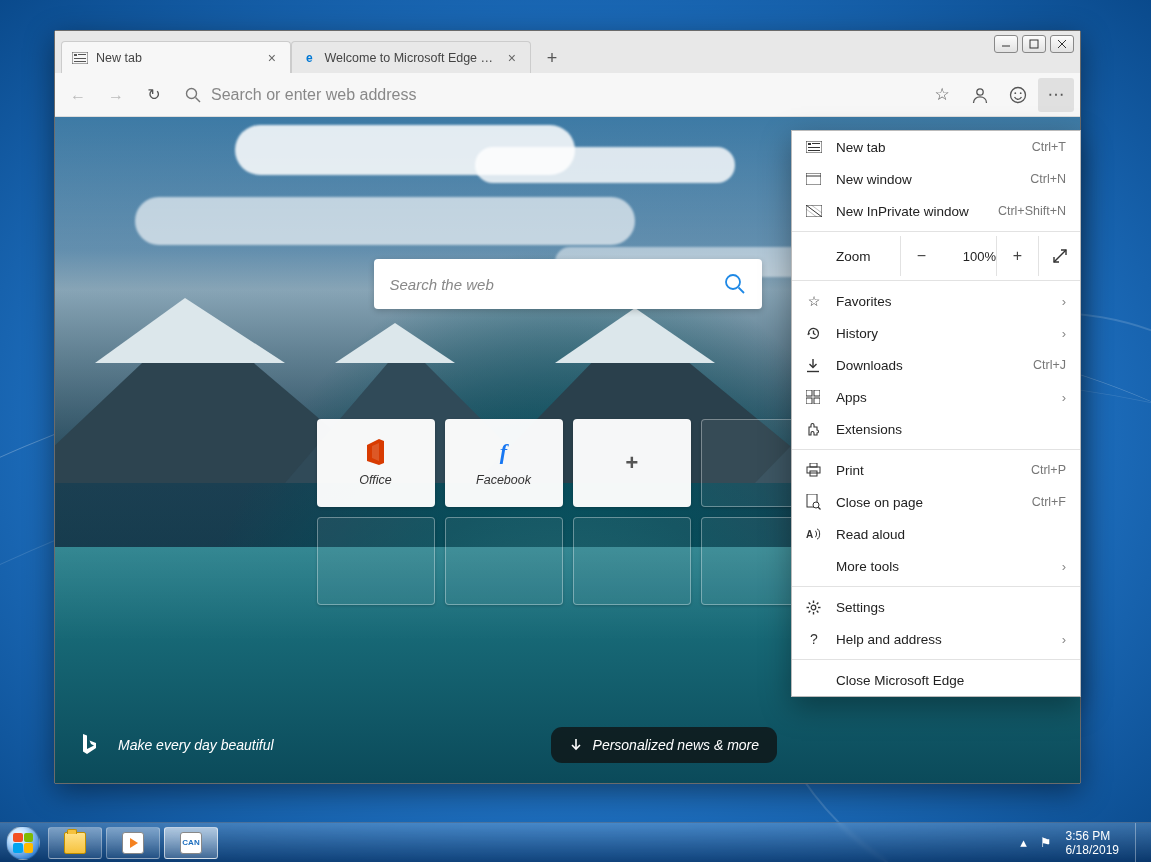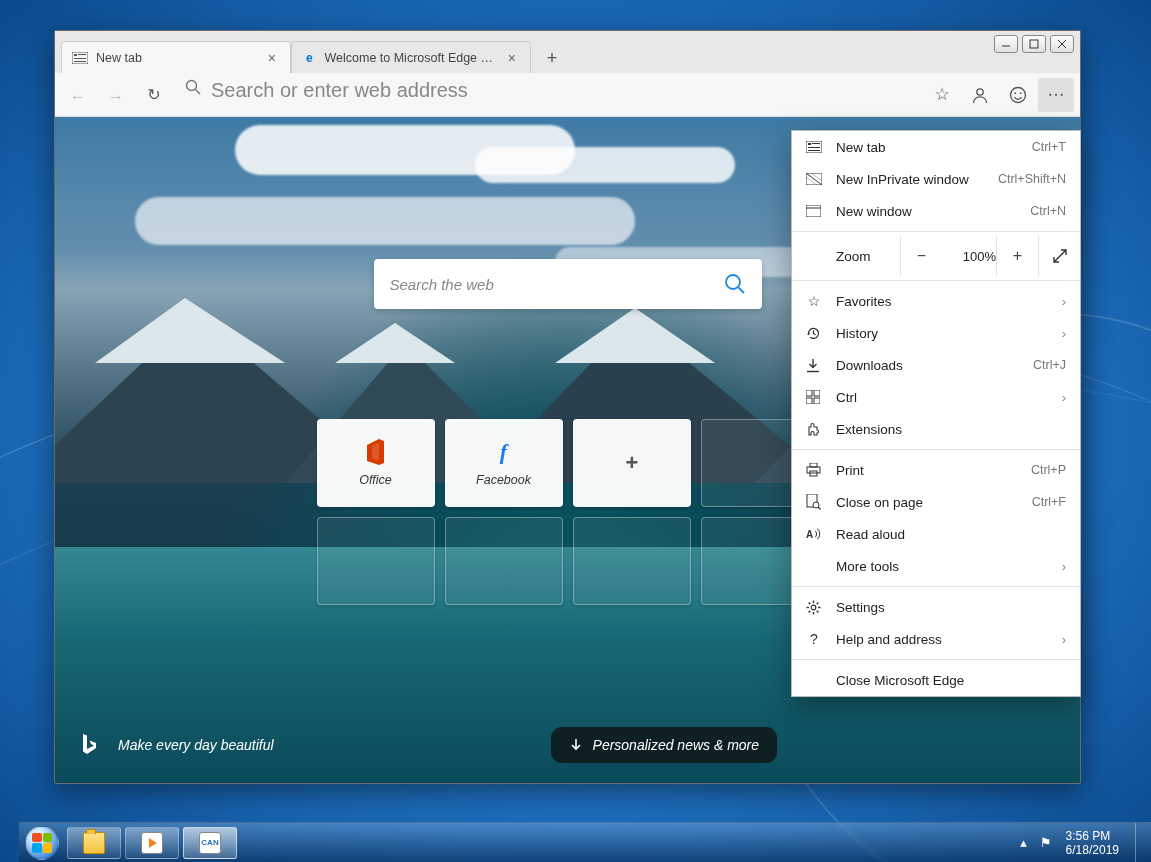--- a/index.html
+++ b/index.html
@@ -13,21 +13,21 @@
 .streak { position:absolute; border:2px solid rgba(255,255,255,.25); border-radius:50%; pointer-events:none; }
 .s1 { width:1800px;height:900px; left:-400px; top:330px; border-width:1px 0 0 0; transform:rotate(-8deg);}
 .s2 { width:2200px;height:1100px; left:-600px; top:420px; border-width:1px 0 0 0; transform:rotate(-14deg); opacity:.5;}
 .s3 { width:600px;height:600px; right:-200px; bottom:-50px; border-width:2px; border-color:rgba(255,255,255,.15); border-radius:50%;}
 
 
 .taskbar {
   position: absolute; bottom: 0; left: 0; right: 0; height: 40px;
   background: linear-gradient(to bottom, rgba(200,225,250,.25) 0%, rgba(10,40,80,.55) 100%);
   border-top: 1px solid rgba(255,255,255,.25);
-  display: flex; align-items: center; backdrop-filter: blur(2px); margin-left: 19px;
+  display: flex; align-items: center; backdrop-filter: blur(2px);
 }
 .start-orb {
   width: 46px; height: 40px; display:flex; align-items:center; justify-content:center;
 }
 .start-orb .orb {
   width: 34px; height: 34px; border-radius: 50%;
   background: radial-gradient(circle at 35% 30%, #fff 0%, #c2e2ff 30%, #2a7ad0 80%);
   border:1px solid rgba(0,0,0,.25);
   display:grid; grid-template-columns:1fr 1fr; grid-template-rows:1fr 1fr;
   padding:6px; gap:1px;
@@ -79,22 +79,22 @@
 .newtab-plus { width:30px;height:30px;display:flex;align-items:center;justify-content:center;font-size:18px;color:#555;margin-left:6px;}
 
 
 .addrbar {
   height:44px; display:flex; align-items:center; gap:4px; padding:0 6px;
   background:#f7f7f7; border-bottom:1px solid #ddd;
 }
 .nav-ic { width:34px;height:34px;display:flex;align-items:center;justify-content:center;color:#555;font-size:16px;border-radius:3px;}
 .nav-ic.disabled{color:#bbb}
 .omnibox {
-  flex:1; height:32px; display:flex; gap:10px; padding:0 10px;
-  color:#888; font-size:20px; border-radius:3px;
+  flex:1; height:32px; display:flex; align-items:center; gap:10px; padding:0 10px;
+  color:#888; font-size:16px; border-radius:3px;
 }
 .omnibox .search-g{color:#777}
 .addr-right { display:flex; align-items:center; gap:2px; }
 .addr-ic { width:36px;height:34px;display:flex;align-items:center;justify-content:center;font-size:17px;color:#555;border-radius:3px;}
 .addr-ic.menu-active{background:#e0e0e0}
 
 
 .content { flex:1; position:relative; overflow:hidden;
   background:
     linear-gradient(to bottom, rgba(255,255,255,0), rgba(0,30,50,.3) 80%),
@@ -333,39 +333,39 @@
           <rect x="6" y="2" width="8" height="1" fill="#333"></rect>
           <rect x="2" y="6" width="12" height="1" fill="#333"></rect>
           <rect x="2" y="9" width="12" height="1" fill="#333"></rect>
         </svg>
       </span>
     <span class="mlabel">New tab</span>
     <span class="mshort">Ctrl+T</span>
   </div>
   <div class="mrow">
     <span class="mic">
+        <svg width="15" height="12" viewBox="0 0 15 12">
+          <rect x="0" y="0" width="15" height="12" fill="none" stroke="#333"></rect>
+          <line x1="0" y1="3" x2="15" y2="3" stroke="#333"></line>
+        </svg>
+      </span>
+    <span class="mlabel">New window</span>
+    <span class="mshort">Ctrl+N</span>
+  </div>
+  <div class="mrow">
+    <span class="mic">
         <svg width="16" height="12" viewBox="0 0 16 12">
           <rect x="0" y="0" width="16" height="12" fill="none" stroke="#333"></rect>
           <line x1="0" y1="0" x2="16" y2="12" stroke="#333"></line>
           <line x1="0" y1="4" x2="16" y2="16" stroke="#333" opacity=".3"></line>
           <line x1="0" y1="-4" x2="16" y2="8" stroke="#333" opacity=".3"></line>
         </svg>
       </span>
     <span class="mlabel">New InPrivate window</span>
     <span class="mshort">Ctrl+Shift+N</span>
-  </div>
-  <div class="mrow">
-    <span class="mic">
-        <svg width="15" height="12" viewBox="0 0 15 12">
-          <rect x="0" y="0" width="15" height="12" fill="none" stroke="#333"></rect>
-          <line x1="0" y1="3" x2="15" y2="3" stroke="#333"></line>
-        </svg>
-      </span>
-    <span class="mlabel">New window</span>
-    <span class="mshort">Ctrl+N</span>
   </div>
   <div class="msep"></div>
   <div class="zoomrow">
     <span class="zl">Zoom</span>
     <span class="zbtn">−</span>
     <span class="zval">100%</span>
     <span class="zbtn">+</span>
     <span class="zbtn fs">
       <svg width="16" height="16" viewBox="0 0 16 16">
           <line x1="2" y1="14" x2="14" y2="2" stroke="#333" stroke-width="1.4"></line>
@@ -404,21 +404,21 @@
   </div>
   <div class="mrow">
     <span class="mic">
         <svg width="14" height="14" viewBox="0 0 14 14">
           <rect x="0" y="0" width="6" height="6" fill="none" stroke="#333"></rect>
           <rect x="8" y="0" width="6" height="6" fill="none" stroke="#333"></rect>
           <rect x="0" y="8" width="6" height="6" fill="none" stroke="#333"></rect>
           <rect x="8" y="8" width="6" height="6" fill="none" stroke="#333"></rect>
         </svg>
       </span>
-    <span class="mlabel">Ctrl</span>
+    <span class="mlabel">Apps</span>
     <span class="mchev">›</span>
   </div>
   <div class="mrow">
     <span class="mic">
         <svg width="15" height="15" viewBox="0 0 15 15">
           <path d="M3 5h2V3a1.5 1.5 0 1 1 3 0v2h3v3a1.5 1.5 0 1 1 0 3v2H8v-2a1.5 1.5 0 1 0-3 0v2H3z" fill="none" stroke="#333" stroke-width="1.1"></path>
         </svg>
       </span>
     <span class="mlabel">Extensions</span>
   </div>

